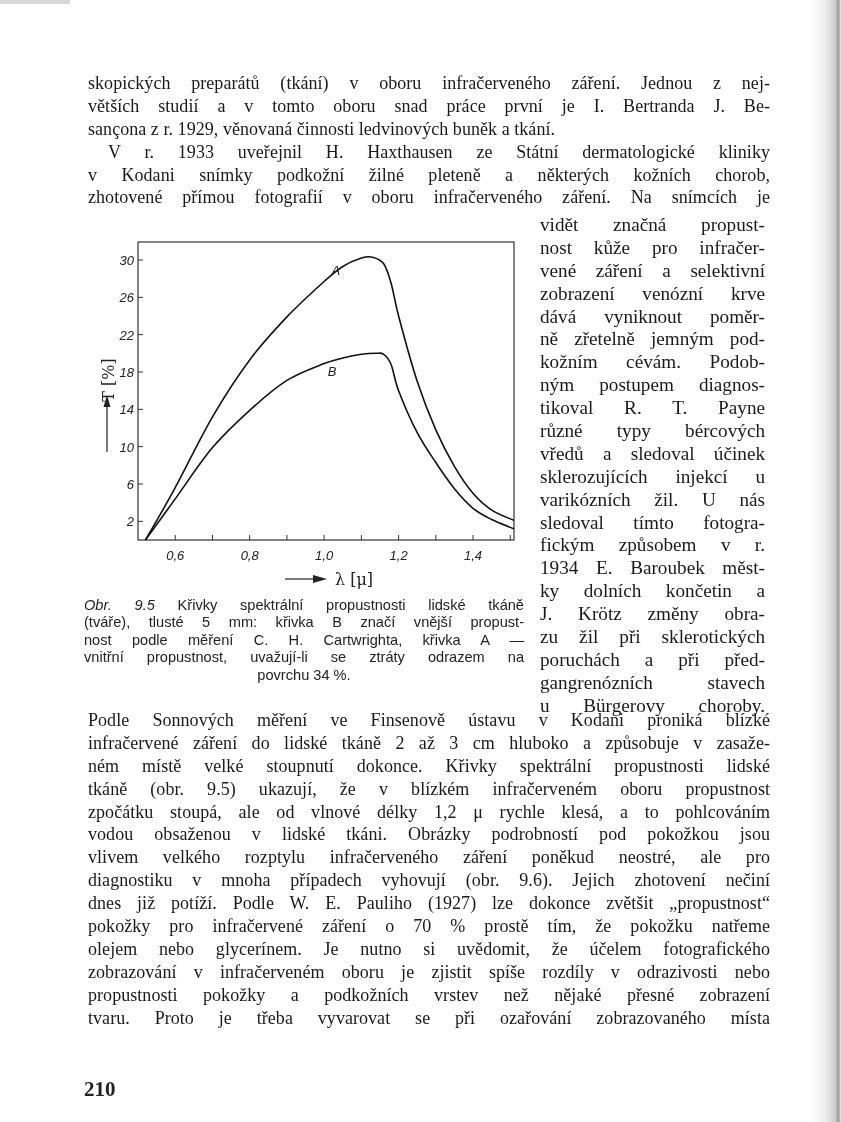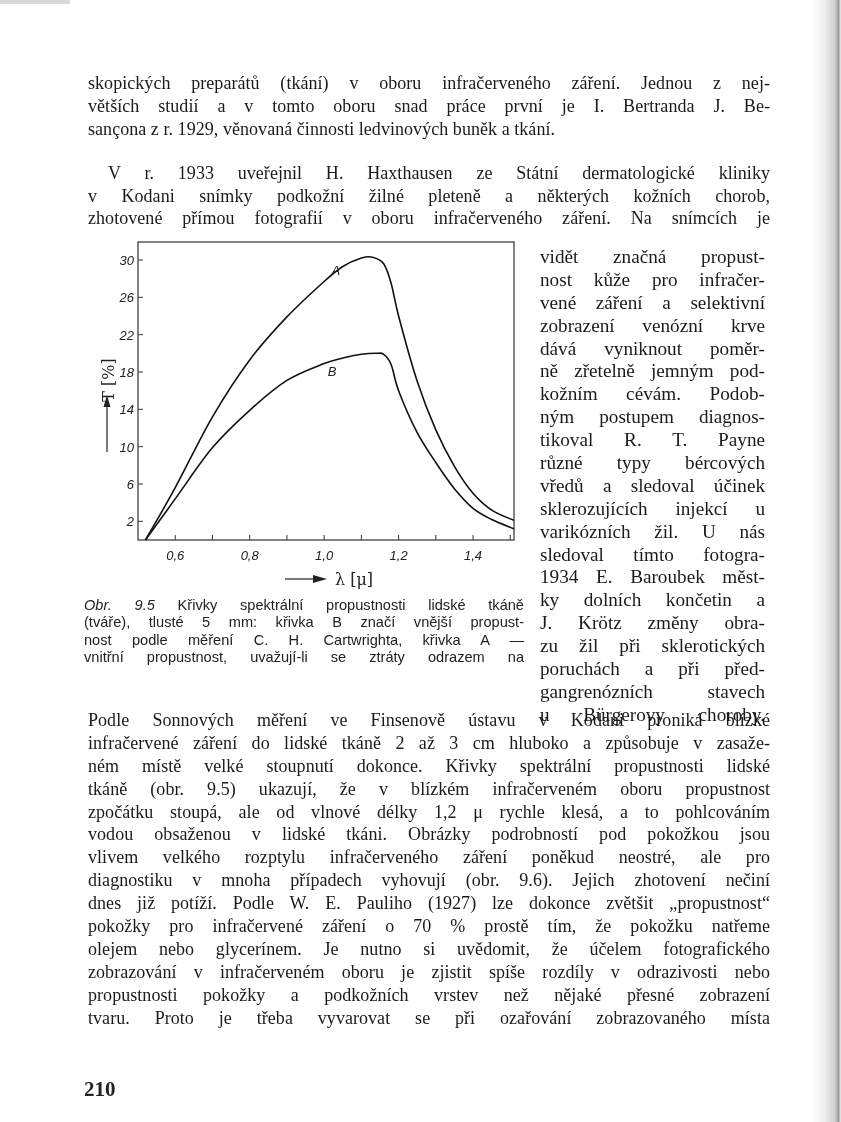--- a/index.html
+++ b/index.html
@@ -14,26 +14,26 @@
     background: linear-gradient(to right, #ffffff 0%, #eeeeee 45%, #cfcfcf 80%, #9a9a9a 92%, #f2f2f2 100%);
   }
   .top-smudge { position:absolute; top:0; left:0; width:70px; height:4px; background:#d8d8d8; }
   .text-block {
     position: absolute; left: 88px; width: 682px;
     font-family: "Liberation Serif", "DejaVu Serif", serif;
     font-size: 18px; line-height: 22.9px; letter-spacing: 0.05px;
   }
   .line { display: block; white-space: nowrap; text-align: justify; text-align-last: justify; height: 22.9px; }
   .line.last { text-align-last: left; }
-  .line.indent { padding-left: 20px; margin-top: 21px; }
+  .line.indent { padding-left: 20px; }
   #top-para { top: 72px; }
   #right-col {
     position: absolute; left: 540px; top: 214px; width: 225px;
     font-family: "Liberation Serif", "DejaVu Serif", serif;
-    font-size: 19.2px; line-height: 22.9px; margin-top: 32px;
+    font-size: 19.2px; line-height: 22.9px;
   }
   #bottom-para { top: 709px; }
   .caption {
     position: absolute; left: 84px; top: 597px; width: 440px;
     font-family: Liberation Sans, sans-serif;
     font-size: 14.6px; line-height: 17.4px; color: #222;
   }
   .caption .line { height: 17.4px; }
   .caption .center { text-align: center; text-align-last: center; }
   .page-number {
@@ -112,37 +112,39 @@
         <text x="232.86138613861385" y="140.73333333333332" class="curve-label">B</text>
       </g>
   </svg>
 </div>
 
 <div class="caption">
   <span class="line"><i id="cap-ref">Obr. 9.5</i><span id="cap-rest"> Křivky spektrální propustnosti lidské tkáně</span></span>
   <span class="line">(tváře), tlusté 5 mm: křivka B značí vnější propust-</span>
   <span class="line">nost podle měření C. H. Cartwrighta, křivka A —</span>
   <span class="line">vnitřní propustnost, uvažují-li se ztráty odrazem na</span>
+  <span class="line center">povrchu 34 %.</span>
 </div>
 
 <div id="right-col">
     <span class="line">vidět značná propust-</span>
     <span class="line">nost kůže pro infračer-</span>
     <span class="line">vené záření a selektivní</span>
     <span class="line">zobrazení venózní krve</span>
     <span class="line">dává vyniknout poměr-</span>
     <span class="line">ně zřetelně jemným pod-</span>
     <span class="line">kožním cévám. Podob-</span>
     <span class="line">ným postupem diagnos-</span>
     <span class="line">tikoval R. T. Payne</span>
     <span class="line">různé typy bércových</span>
     <span class="line">vředů a sledoval účinek</span>
     <span class="line">sklerozujících injekcí u</span>
     <span class="line">varikózních žil. U nás</span>
     <span class="line">sledoval tímto fotogra-</span>
+    <span class="line">fickým způsobem v r.</span>
     <span class="line">1934 E. Baroubek měst-</span>
     <span class="line">ky dolních končetin a</span>
     <span class="line">J. Krötz změny obra-</span>
     <span class="line">zu žil při sklerotických</span>
     <span class="line">poruchách a při před-</span>
     <span class="line">gangrenózních stavech</span>
     <span class="line">u Bürgerovy choroby.</span>
   </div>
 
 <div id="bottom-para" class="text-block">

